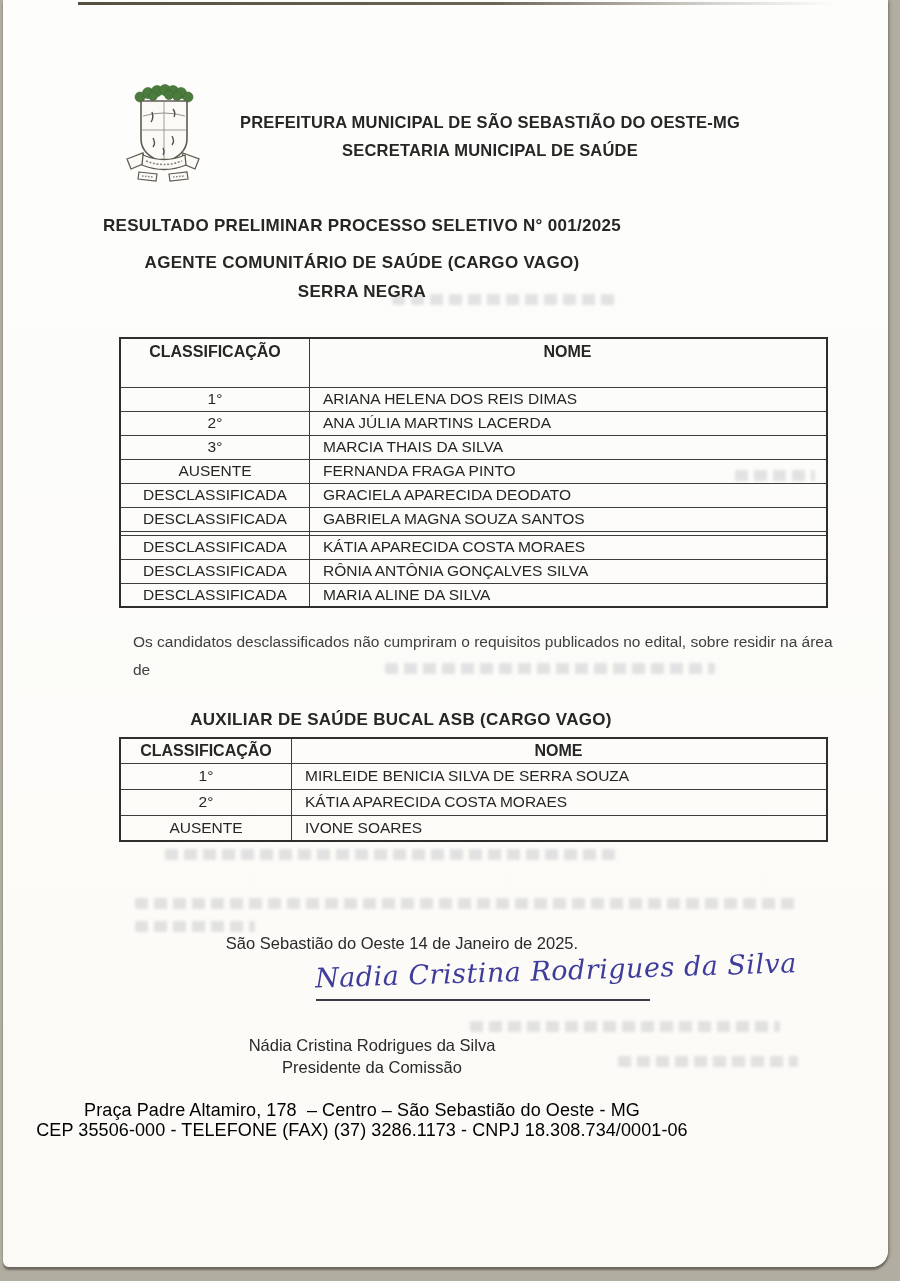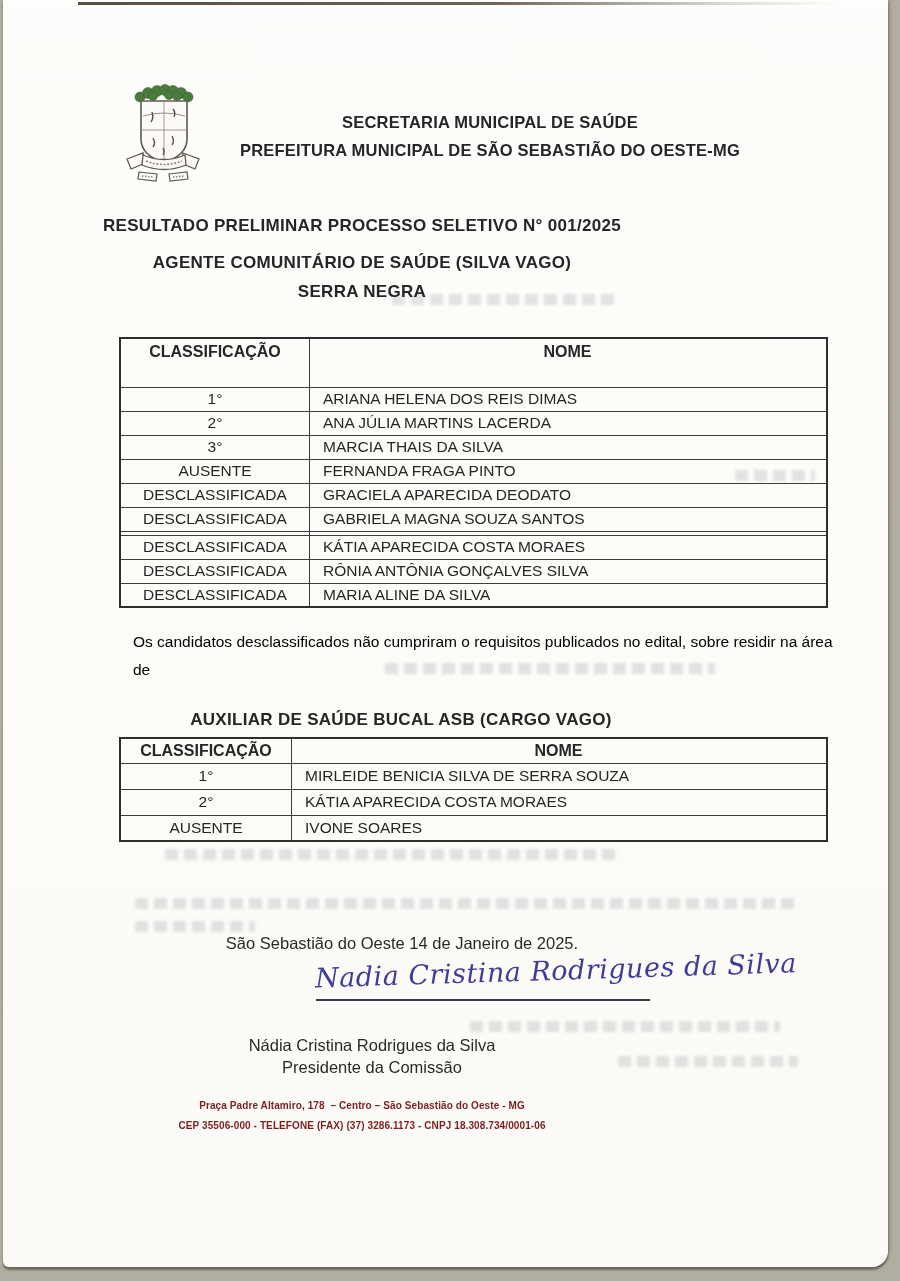--- a/index.html
+++ b/index.html
@@ -44,35 +44,35 @@
   #table-acs tr.data-row{height:24px;}
   #table-acs tr.head-row{height:49px;}
   #table-acs tr.head-row th{vertical-align:top;padding-top:4px;}
   tr.spacer-row{height:4px;}
   tr.spacer-row td{border-left:1.4px solid #3c3c3c;border-right:1.4px solid #3c3c3c;}
   #table-asb{top:737px;}
   #table-asb tr.head-row{height:25px;}
   #table-asb tr.data-row{height:26px;}
   #table-asb .col-class{width:168px;}
 
-  .note-text{left:133px;width:720px;font-size:15.5px;line-height:28px;color:#000000;}
+  .note-text{left:133px;width:720px;font-size:15.5px;line-height:28px;color:#404040;}
 
   .date-line{top:934px;font-size:16.5px;padding-left:40px;}
   .signature-script{
     top:957px;left:315px;width:345px;text-align:center;
     font-family:"DejaVu Serif", serif;font-style:italic;
     font-size:27px;color:#3f3d9b;transform:rotate(-1.8deg);
     letter-spacing:.5px;white-space:nowrap;
   }
   .signature-line{top:999px;left:316px;width:334px;height:1.6px;background:#3c3c48;}
 
   .signer-name{top:1036px;font-size:16.5px;padding-left:10px;}
   .signer-role{top:1058px;font-size:16.5px;padding-left:10px;}
 
-  .footer-line{font-weight:bold;font-size:10px;color:#7f1d1d;white-space:pre-wrap;letter-spacing:.1px;}
+  .footer-line{font-weight:normal;font-size:18px;color:#000000;white-space:pre-wrap;letter-spacing:.1px;}
   #footer1{top:1100px;}
   #footer2{top:1120px;}
 
   .ghost{
     position:absolute;height:11px;border-radius:2px;
     background:repeating-linear-gradient(90deg, rgba(125,122,135,.20) 0 13px, rgba(125,122,135,0) 13px 19px);
     filter:blur(1.6px);
   }
   .crest{position:absolute;left:110px;top:82px;}
 </style>
@@ -118,26 +118,26 @@
   <path d="M17,77 L33,71 L35,81 L21,87 Z" fill="#fbfaf6" stroke="#5f5b50" stroke-width="1.3"></path>
   <path d="M73,71 L89,77 L85,87 L71,81 Z" fill="#fbfaf6" stroke="#5f5b50" stroke-width="1.3"></path>
   <path d="M33,73 Q54,82 75,73 L76,83 Q54,92 32,83 Z" fill="#fbfaf6" stroke="#5f5b50" stroke-width="1.3"></path>
   <path d="M36,79 Q54,86 72,79" fill="none" stroke="#8a857a" stroke-width="1.6" stroke-dasharray="2 1.6"></path>
   <path d="M29,90 L47,92 L46,99 L28,97 Z" fill="#fbfaf6" stroke="#5f5b50" stroke-width="1.2"></path>
   <path d="M59,92 L77,90 L78,97 L60,99 Z" fill="#fbfaf6" stroke="#5f5b50" stroke-width="1.2"></path>
   <path d="M32,94 L43,95 M63,95 L74,94" stroke="#8a857a" stroke-width="1.4" stroke-dasharray="1.6 1.4"></path>
 </svg>
 
 <div class="abs org-header">
+  <div>PREFEITURA MUNICIPAL DE SÃO SEBASTIÃO DO OESTE-MG</div>
   <div>SECRETARIA MUNICIPAL DE SAÚDE</div>
-  <div>PREFEITURA MUNICIPAL DE SÃO SEBASTIÃO DO OESTE-MG</div>
 </div>
 
 <div class="abs center doc-title" style="top:216px;">RESULTADO PRELIMINAR PROCESSO SELETIVO N° 001/2025</div>
-<div class="abs center doc-title" style="top:253px;">AGENTE COMUNITÁRIO DE SAÚDE (SILVA VAGO)</div>
+<div class="abs center doc-title" style="top:253px;">AGENTE COMUNITÁRIO DE SAÚDE (CARGO VAGO)</div>
 <div class="abs center doc-title" style="top:282px;">SERRA NEGRA</div>
 
 <table class="doc-table" id="table-acs">
   <tbody>
       <tr class="head-row">
     <th class="col-class">CLASSIFICAÇÃO</th>
     <th class="col-nome">NOME</th>
   </tr>
   <tr class="data-row">
         <td class="col-class">1°</td>

